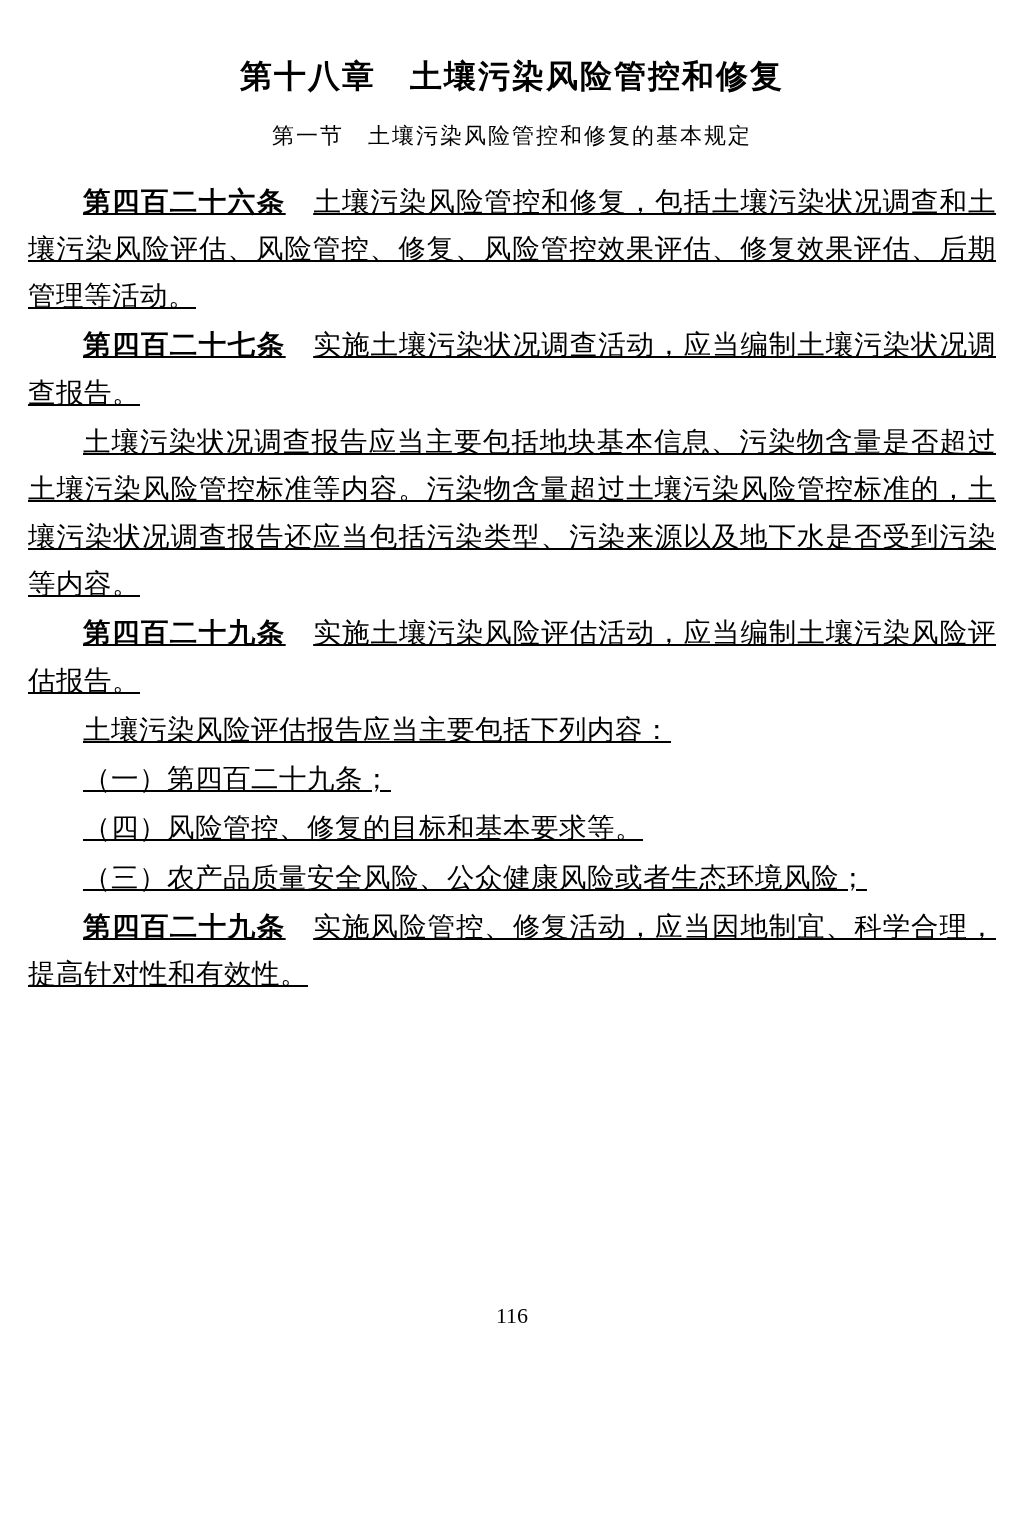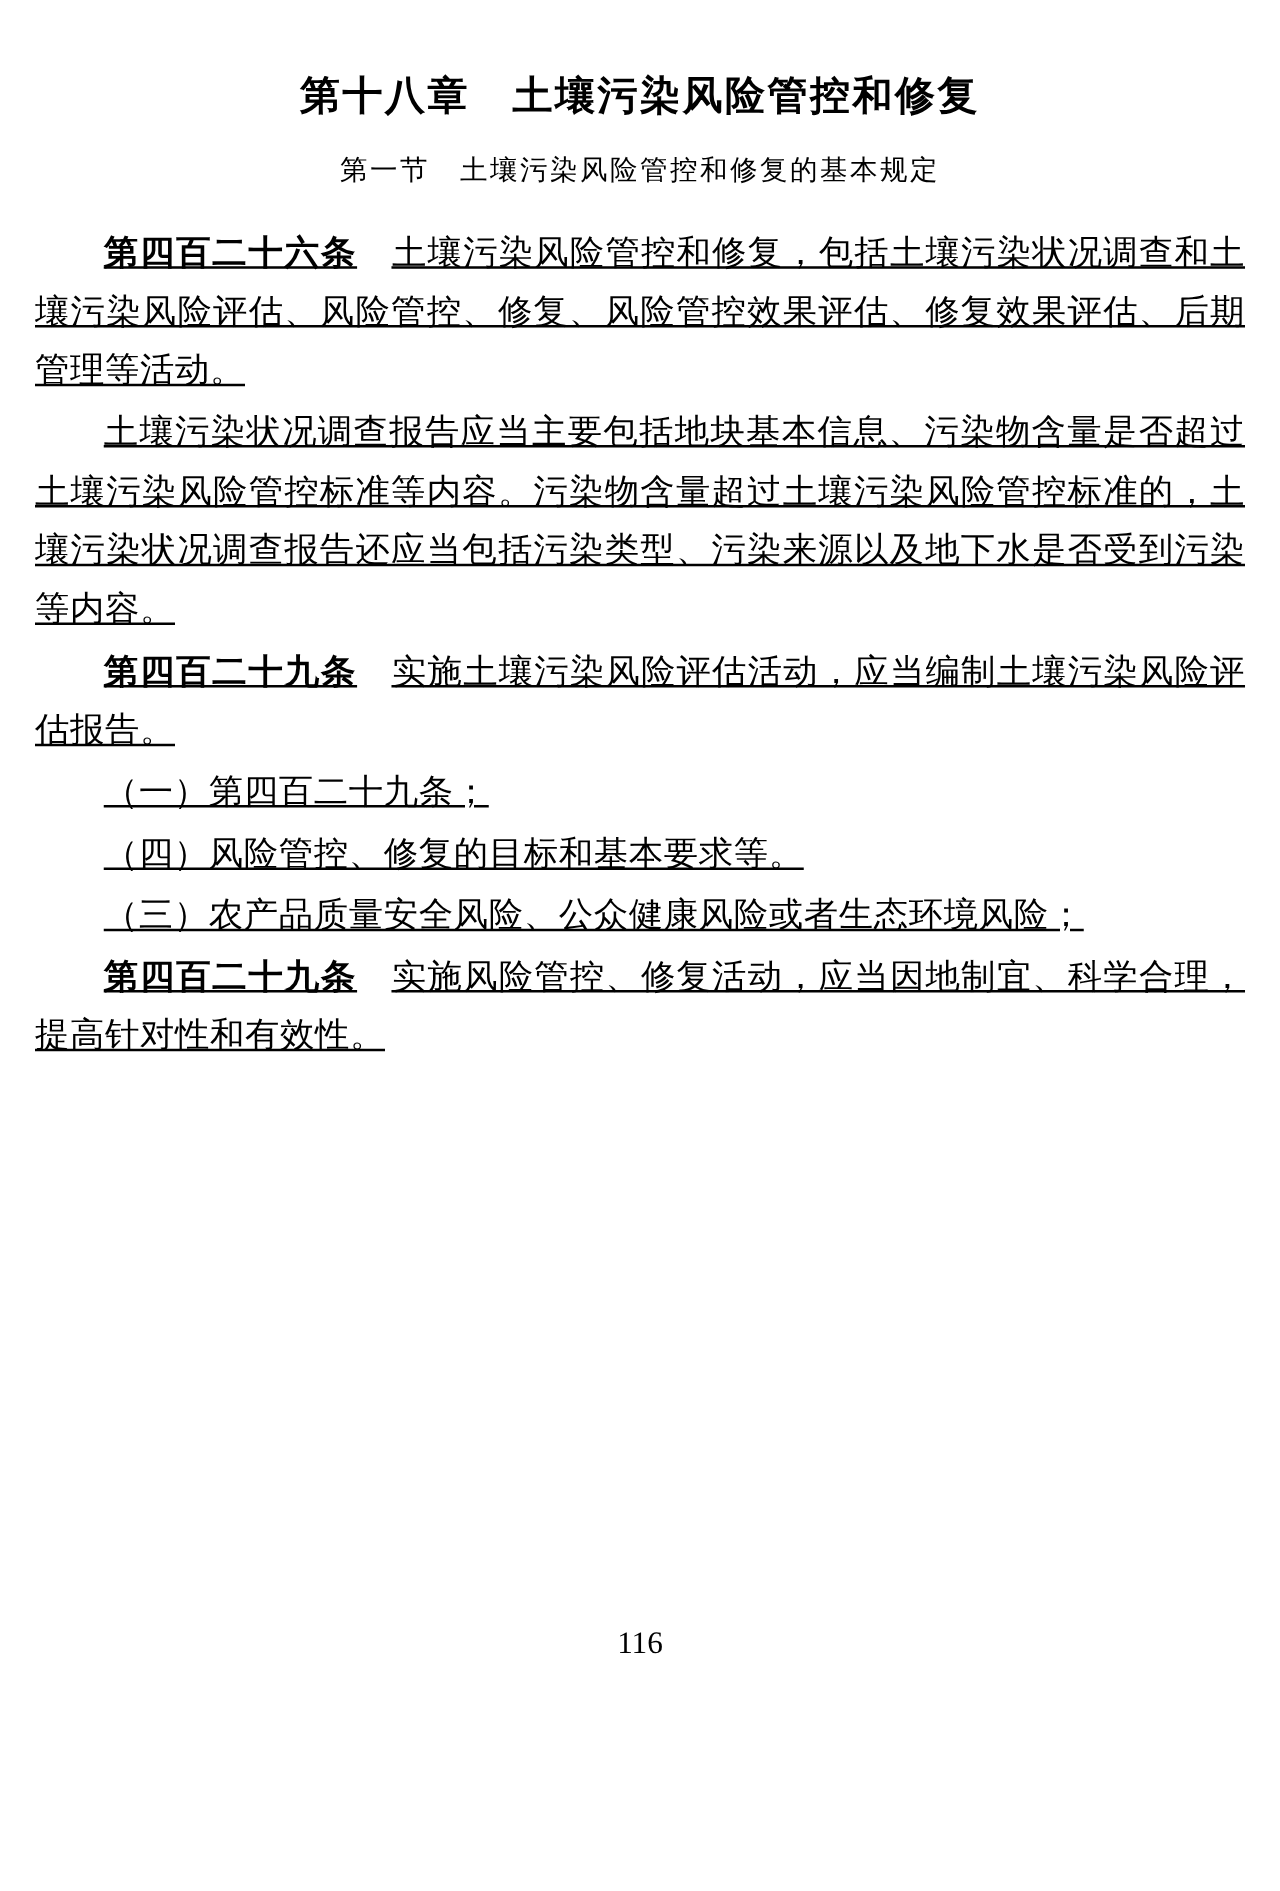--- a/index.html
+++ b/index.html
@@ -61,41 +61,43 @@
   .gap {
     display: inline-block;
     width: 1em;
   }
   .page-number {
     position: absolute;
     bottom: 26px;
     left: 0;
     width: 100%;
     text-align: center;
-    font-size: 25px;
+    font-size: 22px;
     font-family: "Liberation Serif", "DejaVu Serif", serif;
   }
 </style>
 </head>
 <body>
 
 <div class="page">
 
   <h1 class="chapter-title">第十八章　土壤污染风险管控和修复</h1>
   <h2 class="section-title">第一节　土壤污染风险管控和修复的基本规定</h2>
 
   <div class="body-block">
 
     <p class="para"><span class="art-num">第四百二十六条</span><span class="gap"></span><span>土壤污染风险管控和修复，包括土壤污染状况调查和土壤污染风险评估、风险管控、修复、风险管控效果评估、修复效果评估、后期管理等活动。</span></p>
 
+    <p class="para"><span class="art-num">第四百二十七条</span><span class="gap"></span><span>实施土壤污染状况调查活动，应当编制土壤污染状况调查报告。</span></p>
 
     <p class="para noindent"><span>土壤污染状况调查报告应当主要包括地块基本信息、污染物含量是否超过土壤污染风险管控标准等内容。污染物含量超过土壤污染风险管控标准的，土壤污染状况调查报告还应当包括污染类型、污染来源以及地下水是否受到污染等内容。</span></p>
 
     <p class="para"><span class="art-num">第四百二十九条</span><span class="gap"></span><span>实施土壤污染风险评估活动，应当编制土壤污染风险评估报告。</span></p>
 
+    <p class="para noindent"><span>土壤污染风险评估报告应当主要包括下列内容：</span></p>
 
     <p class="para noindent"><span>（一）第四百二十九条；</span></p>
 
 
     <p class="para noindent"><span>（四）风险管控、修复的目标和基本要求等。</span></p>
 
     <p class="para noindent"><span>（三）农产品质量安全风险、公众健康风险或者生态环境风险；</span></p>
 
     <p class="para"><span class="art-num">第四百二十九条</span><span class="gap"></span><span>实施风险管控、修复活动，应当因地制宜、科学合理，提高针对性和有效性。</span></p>
 

